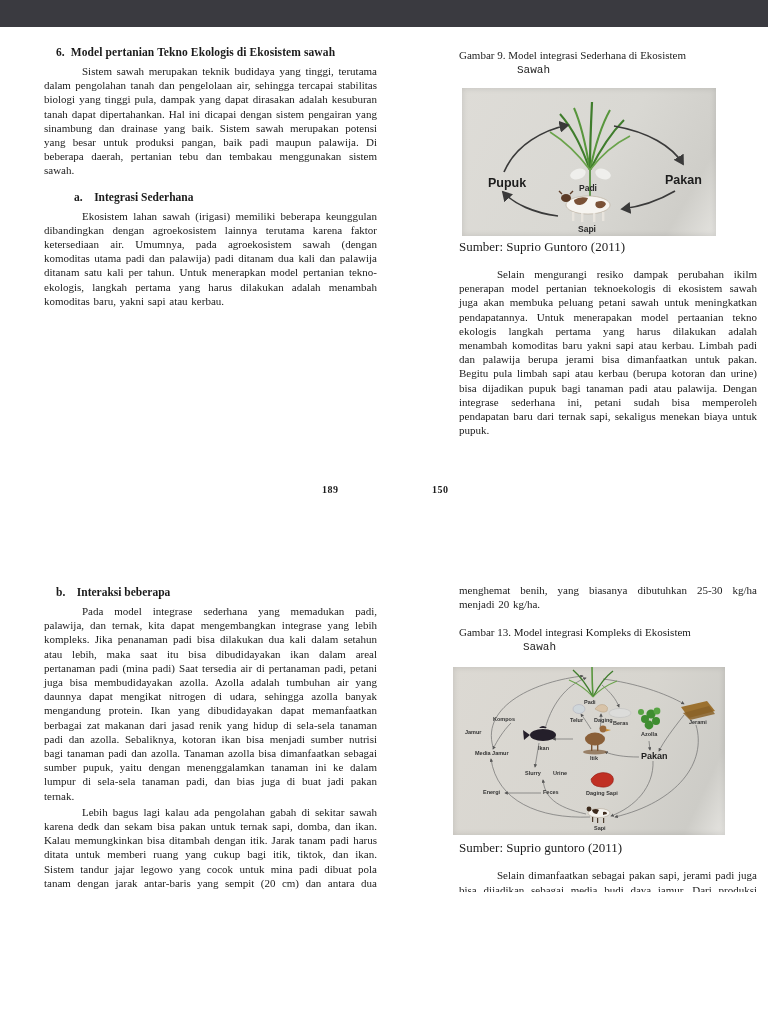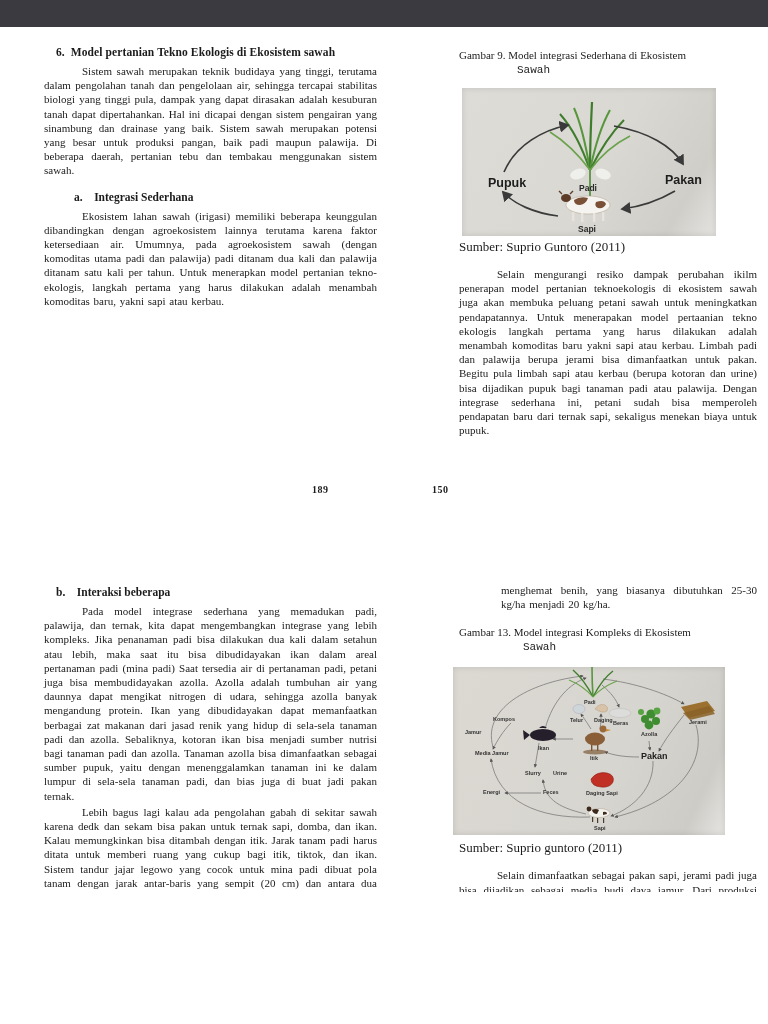--- a/index.html
+++ b/index.html
@@ -36,21 +36,21 @@
 
   <div class="bar top"></div>
   <div class="bar bottom"></div>
 
   <div class="col" style="left:44px;top:46px;width:333px;">
     <div class="h-sec" style="padding-left:12px;">6.  Model pertanian Tekno Ekologis di Ekosistem sawah</div>
     <p class="body">Sistem sawah merupakan teknik budidaya yang tinggi, terutama dalam pengolahan tanah dan pengelolaan air, sehingga tercapai stabilitas biologi yang tinggi pula, dampak yang dapat dirasakan adalah kesuburan tanah dapat dipertahankan. Hal ini dicapai dengan sistem pengairan yang sinambung dan drainase yang baik. Sistem sawah merupakan potensi yang besar untuk produksi pangan, baik padi maupun palawija. Di beberapa daerah, pertanian tebu dan tembakau menggunakan sistem sawah.</p>
     <div class="subh" style="margin-top:13px;">a.    Integrasi Sederhana</div>
     <p class="body">Ekosistem lahan sawah (irigasi) memiliki beberapa keunggulan dibandingkan dengan agroekosistem lainnya terutama karena faktor ketersediaan air. Umumnya, pada agroekosistem sawah (dengan komoditas utama padi dan palawija) padi ditanam dua kali dan palawija ditanam satu kali per tahun. Untuk menerapkan model pertanian tekno-ekologis, langkah pertama yang harus dilakukan adalah menambah komoditas baru, yakni sapi atau kerbau.</p>
   </div>
-  <div class="pagenum" style="left:312px;top:484px;">189</div>
+  <div class="pagenum" style="left:322px;top:484px;">189</div>
 
   <div class="col" style="left:459px;top:48px;width:298px;">
     <div class="caption">
       <span>Gambar 9. Model integrasi Sederhana di Ekosistem</span>
       <span class="l2">Sawah</span>
     </div>
 
     <div class="photo" style="margin:10px 0 0 3px;width:254px;height:148px;">
       <svg width="254" height="148" viewBox="0 0 254 148">
         <defs>
@@ -103,21 +103,21 @@
   </div>
   <div class="pagenum" style="left:432px;top:484px;">150</div>
 
   <div class="col" style="left:44px;top:586px;width:333px;">
     <div class="subh" style="padding-left:12px;">b.    Interaksi beberapa</div>
     <p class="body p191-para">Pada model integrase sederhana yang memadukan padi, palawija, dan ternak, kita dapat mengembangkan integrase yang lebih kompleks. Jika penanaman padi bisa dilakukan dua kali dalam setahun atau lebih, maka saat itu bisa dibudidayakan ikan dalam areal pertanaman padi (mina padi) Saat tersedia air di pertanaman padi, petani juga bisa membudidayakan azolla. Azolla adalah tumbuhan air yang daunnya dapat mengikat nitrogen di udara, sehingga azolla banyak mengandung protein. Ikan yang dibudidayakan dapat memanfaatkan berbagai zat makanan dari jasad renik yang hidup di sela-sela tanaman padi dan azolla. Sebaliknya, kotoran ikan bisa menjadi sumber nutrisi bagi tanaman padi dan azolla. Tanaman azolla bisa dimanfaatkan sebagai sumber pupuk, yaitu dengan menenggalamkan tanaman ini ke dalam lumpur di sela-sela tanaman padi, dan bias juga di buat jadi pakan ternak.</p>
     <p class="body p191-para" style="margin-top:2px;">Lebih bagus lagi kalau ada pengolahan gabah di sekitar sawah karena dedk dan sekam bisa pakan untuk ternak sapi, domba, dan ikan. Kalau memungkinkan bisa ditambah dengan itik. Jarak tanam padi harus ditata untuk memberi ruang yang cukup bagi itik, tiktok, dan ikan. Sistem tandur jajar legowo yang cocok untuk mina padi dibuat pola tanam dengan jarak antar-baris yang sempit (20 cm) dan antara dua barisan dengan dua barisan yang lain dibuat jarak yang legowo selebar 40 cm. Dengan sistem tandur jajar legowo akan</p>
   </div>
 
   <div class="col" style="left:459px;top:583px;width:298px;">
-    <p class="body cont" style="margin-top:0;margin-left:42px;">menghemat benih, yang biasanya dibutuhkan 25-30 kg/ha menjadi 20 kg/ha.</p>
+    <p class="body cont" style="margin-top:0;">menghemat benih, yang biasanya dibutuhkan 25-30 kg/ha menjadi 20 kg/ha.</p>
     <div class="caption" style="margin-top:14px;">
       <span>Gambar 13. Model integrasi Kompleks di Ekosistem</span>
       <span class="l2" style="padding-left:64px;">Sawah</span>
     </div>
 
     <div class="photo" style="margin:12px 0 0 -6px;width:272px;height:168px;background:linear-gradient(115deg,#dcd9d3 0%,#d7d5cf 60%,#cdccc7 88%,#e6e5e1 100%);">
       <svg width="272" height="168" viewBox="0 0 272 168">
         <defs>
           <marker id="ah2" markerWidth="6" markerHeight="6" refX="4" refY="2.5" orient="auto">
             <path d="M0,0 L5,2.5 L0,5 Z" fill="#555"></path>

